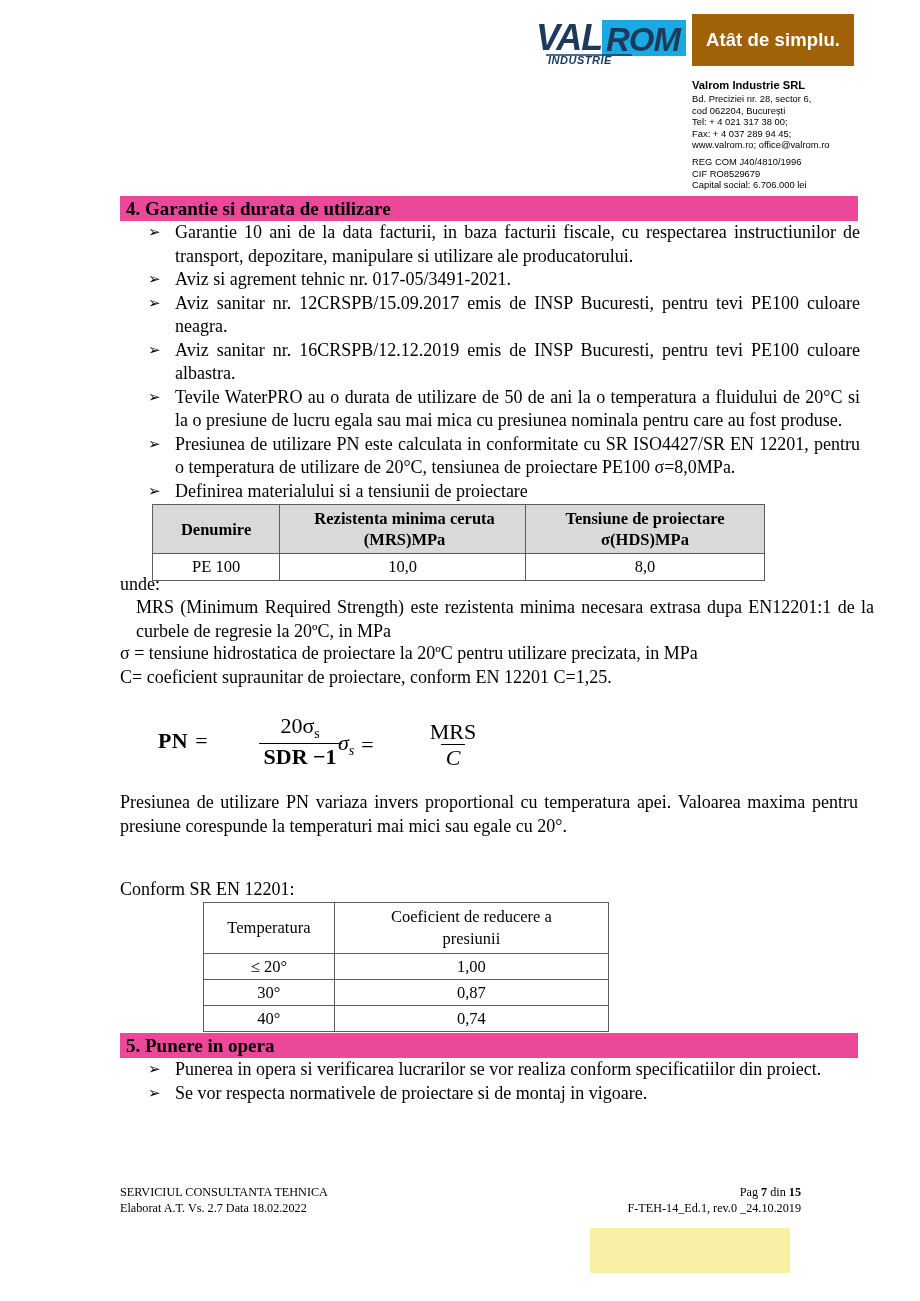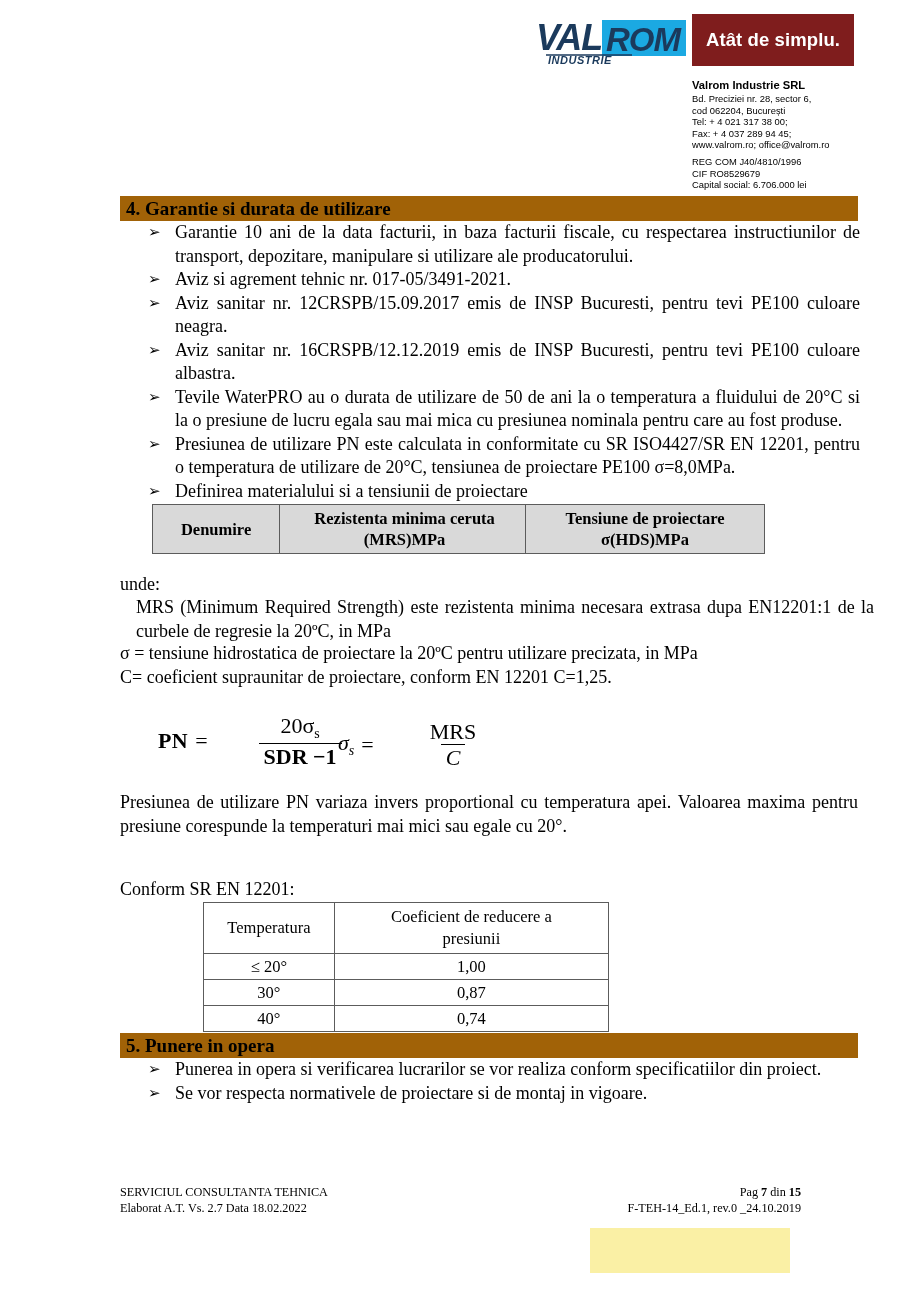--- a/index.html
+++ b/index.html
@@ -26,21 +26,21 @@
     position: absolute;
     left: 536px; top: 14px;
     width: 150px; height: 56px;
   }
   .logo-svg { display: block; }
 
   .tagline-box {
     position: absolute;
     left: 692px; top: 14px;
     width: 162px; height: 52px;
-    background: #7f1d1d;
+    background: #a16207;
     display: flex;
     align-items: center;
     justify-content: center;
   }
   .tagline-text {
     color: #ffffff;
     font-family: "Liberation Sans", sans-serif;
     font-weight: bold;
     font-size: 18.5px;
     letter-spacing: 0.1px;
@@ -65,21 +65,21 @@
     line-height: 11.6px;
     white-space: nowrap;
   }
   .addr-gap { height: 5px; }
 
   .section-bar {
     position: absolute;
     left: 120px;
     width: 738px;
     height: 25px;
-    background: #a16207;
+    background: #ec4899;
     display: flex;
     align-items: flex-end;
   }
   .section-bar-title {
     font-family: "Liberation Serif", serif;
     font-weight: bold;
     font-size: 19px;
     padding-left: 6px;
     line-height: 25px;
     white-space: nowrap;
@@ -298,20 +298,25 @@
     </th>
     <th class="col-b">
       <span>Rezistenta minima ceruta</span><br>
       <span>(MRS)MPa</span>
     </th>
     <th class="col-c">
       <span>Tensiune de proiectare</span><br>
       <span>σ(HDS)MPa</span>
     </th>
   </tr>
+  <tr>
+    <td>PE 100</td>
+    <td>10,0</td>
+    <td>8,0</td>
+  </tr>
 </tbody>
   </table>
 
 <div class="para left" style="top:573px;">unde:</div>
 <div class="para" style="top:596px;margin-left:16px;">MRS (Minimum Required Strength) este rezistenta minima necesara extrasa dupa EN12201:1 de la curbele de regresie la 20ºC, in MPa</div>
 <div class="para left" style="top:642px;">σ = tensiune hidrostatica de proiectare la 20ºC pentru utilizare precizata, in MPa</div>
 <div class="para left" style="top:666px;">C= coeficient supraunitar de proiectare, conform EN 12201 C=1,25.</div>
 
 <div class="formula-zone">
   <div class="eq" style="left:38px; top:8px;">

